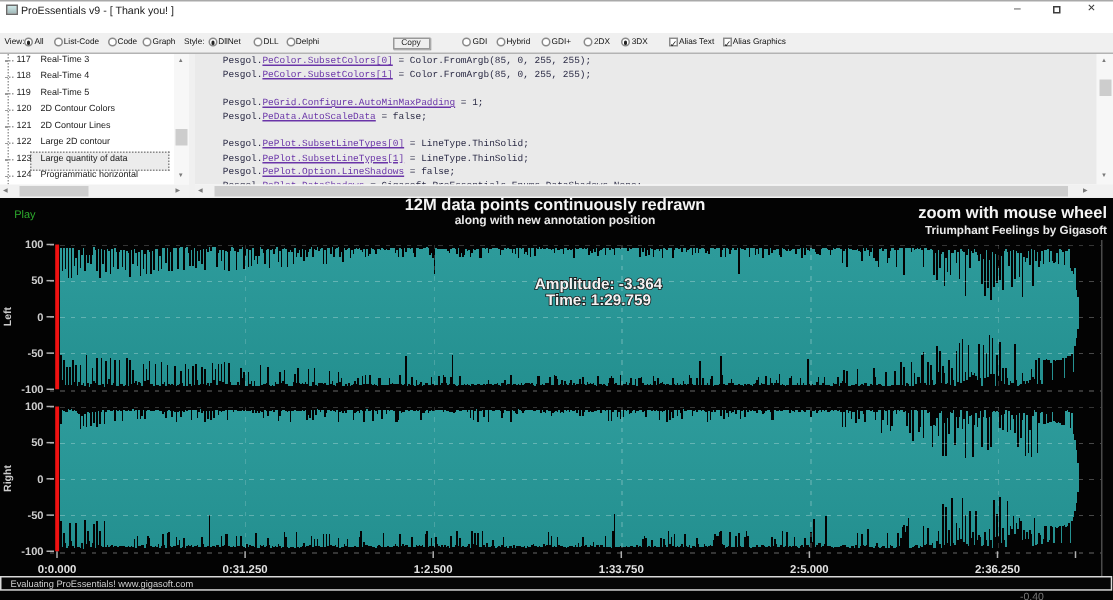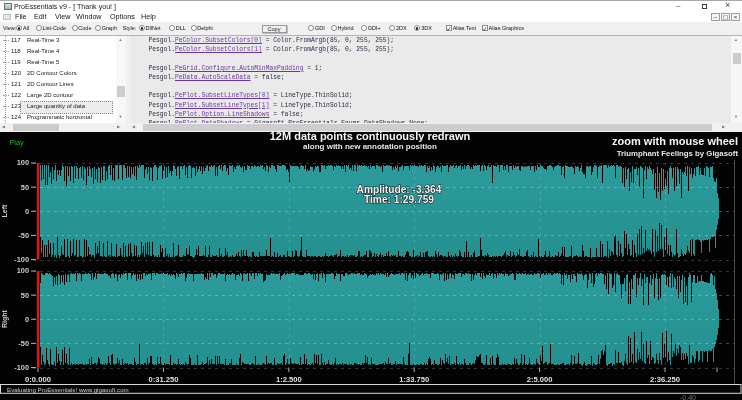--- a/index.html
+++ b/index.html
@@ -59,32 +59,20 @@
 #chart { position:absolute; left:0; top:132px; width:742px; height:268px; background:#030303; }
 </style></head>
 <body>
 <div id="win">
   <div id="titlebar">
     <div id="ticon"></div>
     <div id="ttext">ProEssentials v9 - [ Thank you! ]</div>
     <span class="wbtn" style="left:676px">–</span>
     <span style="position:absolute;left:702px;top:3px;width:5px;height:5px;border:1px solid #3c3c3c"></span>
     <span class="wbtn" style="left:725px;font-size:9px;top:-1px">×</span>
-  </div>
-  <div id="menubar">
-    <div id="micon"></div>
-    <span class="mi" style="left:15px">File</span>
-    <span class="mi" style="left:34px">Edit</span>
-    <span class="mi" style="left:55px">View</span>
-    <span class="mi" style="left:76px">Window</span>
-    <span class="mi" style="left:110px">Options</span>
-    <span class="mi" style="left:141px">Help</span>
-    <span class="mdib" style="left:711px">–</span>
-    <span class="mdib" style="left:721px">▢</span>
-    <span class="mdib" style="left:731px">×</span>
   </div>
   <div id="toolbar">
 <span class="tl" style="left:3px">View:</span>
 <span class="rd on" style="left:15.8px"></span>
 <span class="tl" style="left:23px">All</span>
 <span class="rd" style="left:35.8px"></span>
 <span class="tl" style="left:42.5px">List-Code</span>
 <span class="rd" style="left:71.7px"></span>
 <span class="tl" style="left:78.3px">Code</span>
 <span class="rd" style="left:95px"></span>

